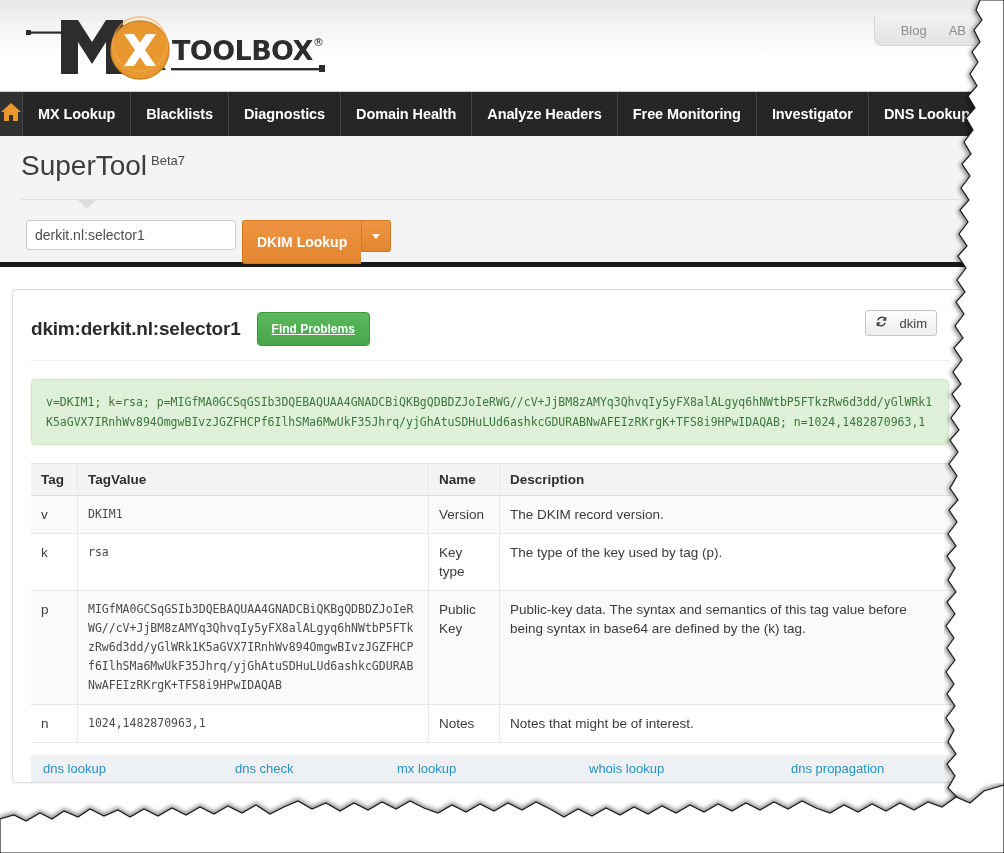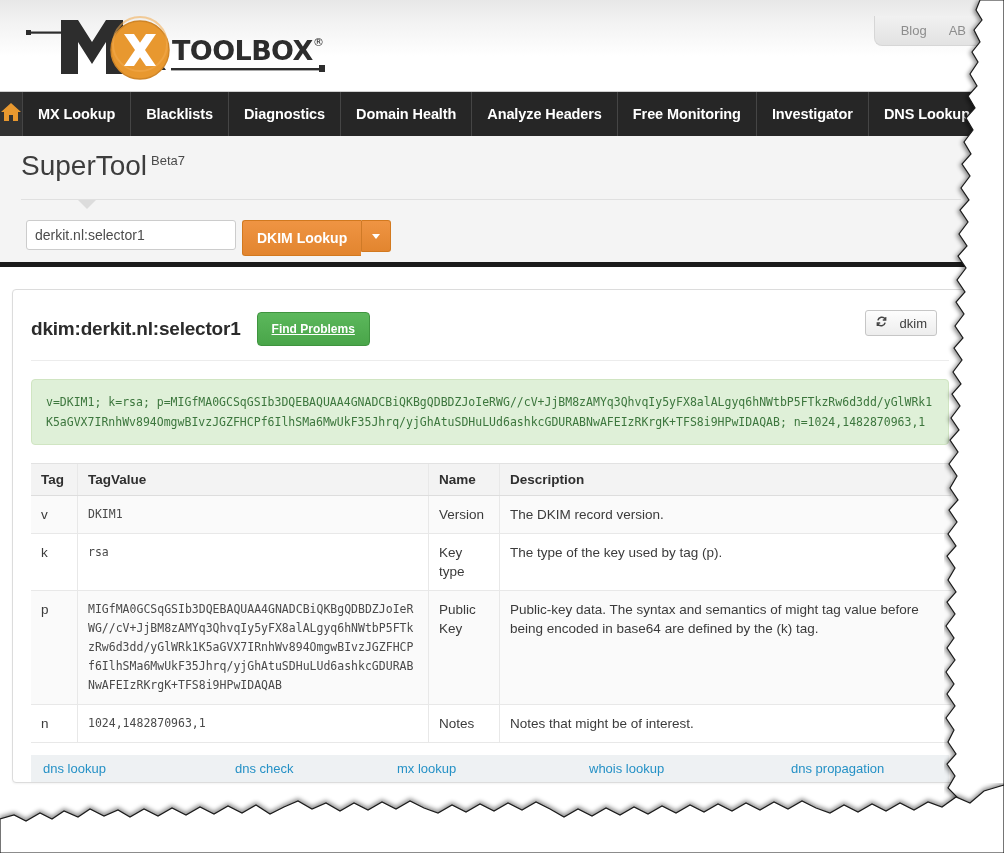--- a/index.html
+++ b/index.html
@@ -151,21 +151,21 @@
     padding: 0 8px;
     font-size: 14px;
     color: #4c4c4c;
     font-family: "Liberation Sans", sans-serif;
     background: #ffffff;
     box-sizing: border-box;
     outline: none;
   }
   .lookup-btn {
     margin-left: 6px;
-    height: 36px;
+    height: 44px;
     padding: 0 14px;
     background: linear-gradient(to bottom, #ef9443 0%, #e2852f 100%);
     border: 1px solid #d2791f;
     border-right: none;
     border-radius: 3px 0 0 3px;
     color: #ffffff;
     font-size: 14px;
     font-weight: bold;
     display: flex;
     align-items: center;
@@ -475,21 +475,21 @@
         <tr>
           <td class="col-tag">k</td>
           <td class="col-val vsep">rsa</td>
           <td class="col-name vsep">Key type</td>
           <td class="vsep">The type of the key used by tag (p).</td>
         </tr>
         <tr>
           <td class="col-tag">p</td>
           <td class="col-val vsep">MIGfMA0GCSqGSIb3DQEBAQUAA4GNADCBiQKBgQDBDZJoIeRWG//cV+JjBM8zAMYq3QhvqIy5yFX8alALgyq6hNWtbP5FTkzRw6d3dd/yGlWRk1K5aGVX7IRnhWv894OmgwBIvzJGZFHCPf6IlhSMa6MwUkF35Jhrq/yjGhAtuSDHuLUd6ashkcGDURABNwAFEIzRKrgK+TFS8i9HPwIDAQAB</td>
           <td class="col-name vsep">Public Key</td>
-          <td class="vsep">Public-key data. The syntax and semantics of might tag value before being encoded in base64 are defined by the (k) tag.</td>
+          <td class="vsep">Public-key data. The syntax and semantics of this tag value before being syntax in base64 are defined by the (k) tag.</td>
         </tr>
         <tr>
           <td class="col-tag">n</td>
           <td class="col-val vsep">1024,1482870963,1</td>
           <td class="col-name vsep">Notes</td>
           <td class="vsep">Notes that might be of interest.</td>
         </tr>
       </tbody>
     </table>
 

